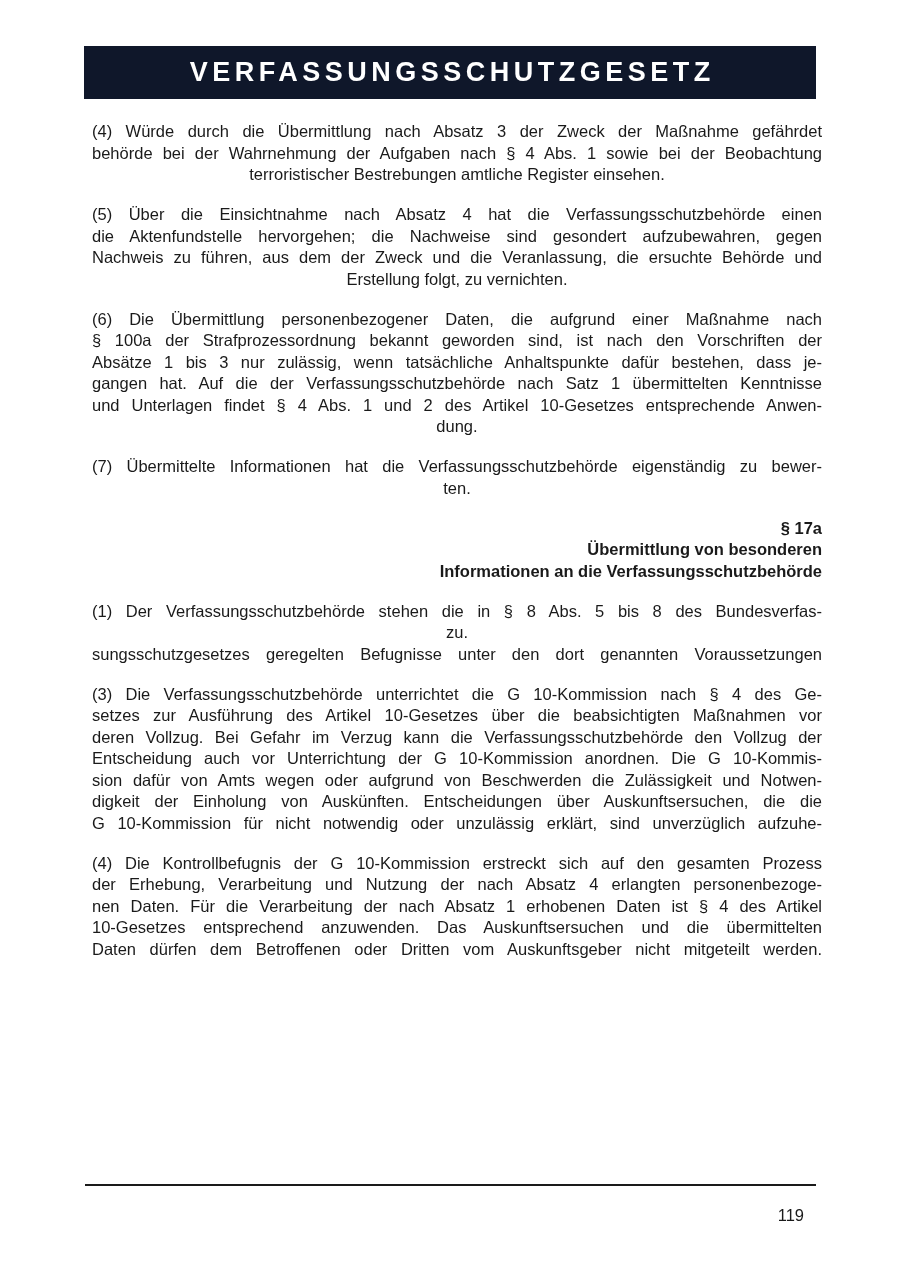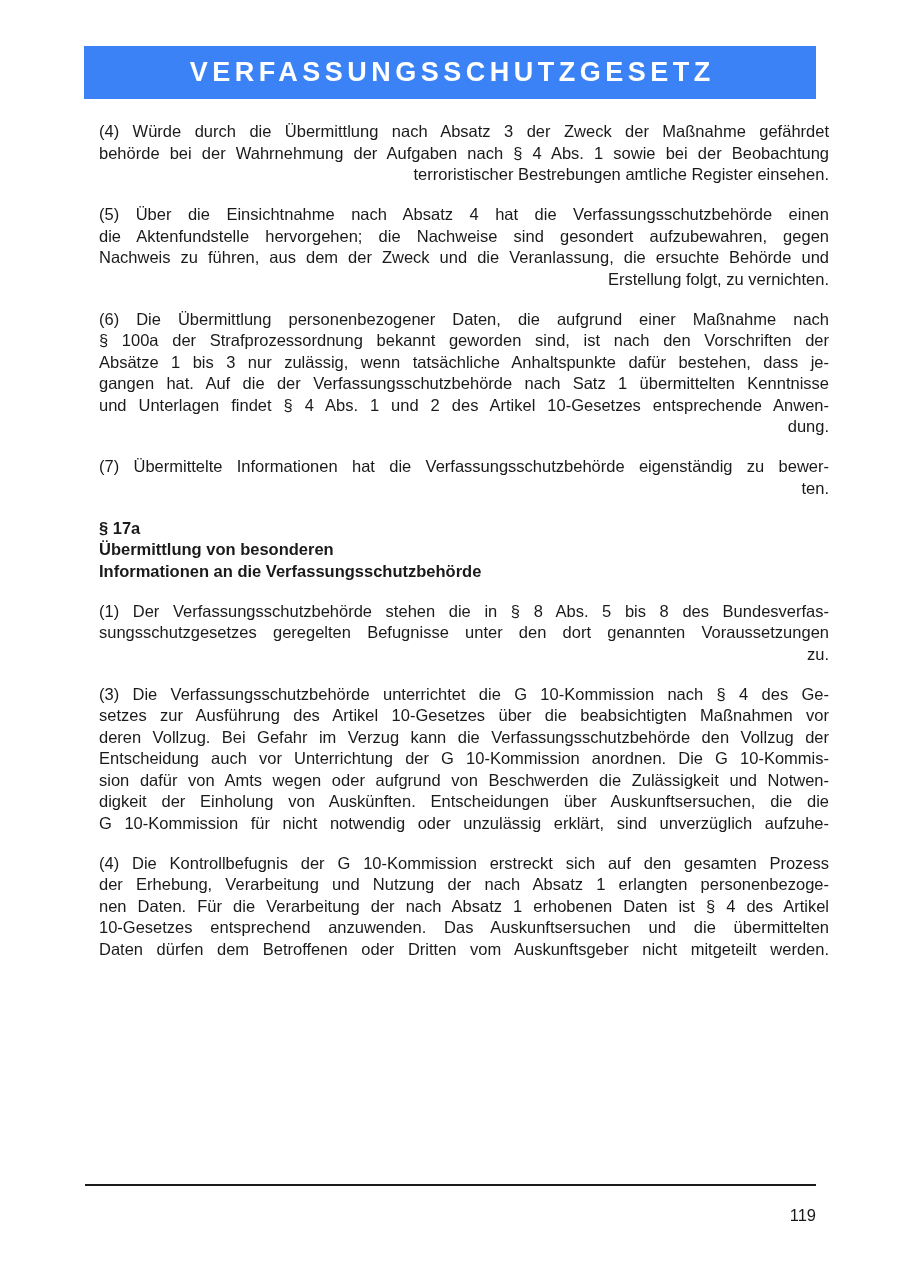--- a/index.html
+++ b/index.html
@@ -11,62 +11,62 @@
     font-family: "Liberation Sans", sans-serif;
     color: #1a1a1a;
     overflow: hidden;
   }
   .banner {
     position: absolute;
     left: 84px;
     top: 46px;
     width: 732px;
     height: 53px;
-    background: #3b82f6;
+    background: #0f172a;
     display: flex;
     align-items: center;
     justify-content: center;
   }
   .banner-title {
     color: #ffffff;
     font-weight: 700;
     font-size: 27px;
     letter-spacing: 4.5px;
     text-indent: 4.5px;
     white-space: nowrap;
   }
   .content {
     position: absolute;
-    left: 99px;
+    left: 92px;
     top: 121px;
     width: 730px;
     font-size: 16.5px;
     line-height: 21.5px;
   }
   .paragraph, .heading { margin: 0 0 18.5px 0; }
   .heading { font-weight: 700; }
-  .heading .line { text-align: left; }
-  .line { text-align: right; }
+  .heading .line { text-align: right; }
+  .line { text-align: center; }
   .line.just {
     text-align: justify;
     text-align-last: justify;
     text-justify: inter-word;
   }
   .footer-rule {
     position: absolute;
     left: 85px;
     top: 1184px;
     width: 731px;
     height: 2px;
     background: #1a1a1a;
   }
   .page-number {
     position: absolute;
     top: 1205px;
-    right: 84px;
+    right: 96px;
     font-size: 16.5px;
     line-height: 21.5px;
   }
 </style>
 </head>
 <body>
 
 <div class="sheet">
 
   <div class="banner">
@@ -97,35 +97,35 @@
         <div class="line just">(7) Übermittelte Informationen hat die Verfassungsschutzbehörde eigenständig zu bewer-</div>
         <div class="line">ten.</div>
       </div>
       <div class="heading">
         <div class="line">§ 17a</div>
         <div class="line">Übermittlung von besonderen</div>
         <div class="line">Informationen an die Verfassungsschutzbehörde</div>
       </div>
       <div class="paragraph">
         <div class="line just">(1) Der Verfassungsschutzbehörde stehen die in § 8 Abs. 5 bis 8 des Bundesverfas-</div>
+        <div class="line">zu.</div>
         <div class="line just">sungsschutzgesetzes geregelten Befugnisse unter den dort genannten Voraussetzungen</div>
-        <div class="line">zu.</div>
       </div>
       <div class="paragraph">
         <div class="line just">(3) Die Verfassungsschutzbehörde unterrichtet die G 10-Kommission nach § 4 des Ge-</div>
         <div class="line just">setzes zur Ausführung des Artikel 10-Gesetzes über die beabsichtigten Maßnahmen vor</div>
         <div class="line just">deren Vollzug. Bei Gefahr im Verzug kann die Verfassungsschutzbehörde den Vollzug der</div>
         <div class="line just">Entscheidung auch vor Unterrichtung der G 10-Kommission anordnen. Die G 10-Kommis-</div>
         <div class="line just">sion dafür von Amts wegen oder aufgrund von Beschwerden die Zulässigkeit und Notwen-</div>
         <div class="line just">digkeit der Einholung von Auskünften. Entscheidungen über Auskunftsersuchen, die die</div>
         <div class="line just">G 10-Kommission für nicht notwendig oder unzulässig erklärt, sind unverzüglich aufzuhe-</div>
       </div>
       <div class="paragraph">
         <div class="line just">(4) Die Kontrollbefugnis der G 10-Kommission erstreckt sich auf den gesamten Prozess</div>
-        <div class="line just">der Erhebung, Verarbeitung und Nutzung der nach Absatz 1 erlangten personenbezoge-</div>
+        <div class="line just">der Erhebung, Verarbeitung und Nutzung der nach Absatz 4 erlangten personenbezoge-</div>
         <div class="line just">nen Daten. Für die Verarbeitung der nach Absatz 1 erhobenen Daten ist § 4 des Artikel</div>
         <div class="line just">10-Gesetzes entsprechend anzuwenden. Das Auskunftsersuchen und die übermittelten</div>
         <div class="line just">Daten dürfen dem Betroffenen oder Dritten vom Auskunftsgeber nicht mitgeteilt werden.</div>
       </div>
     </main>
 
   <div class="footer-rule"></div>
 
   <div class="page-number">119</div>
 

